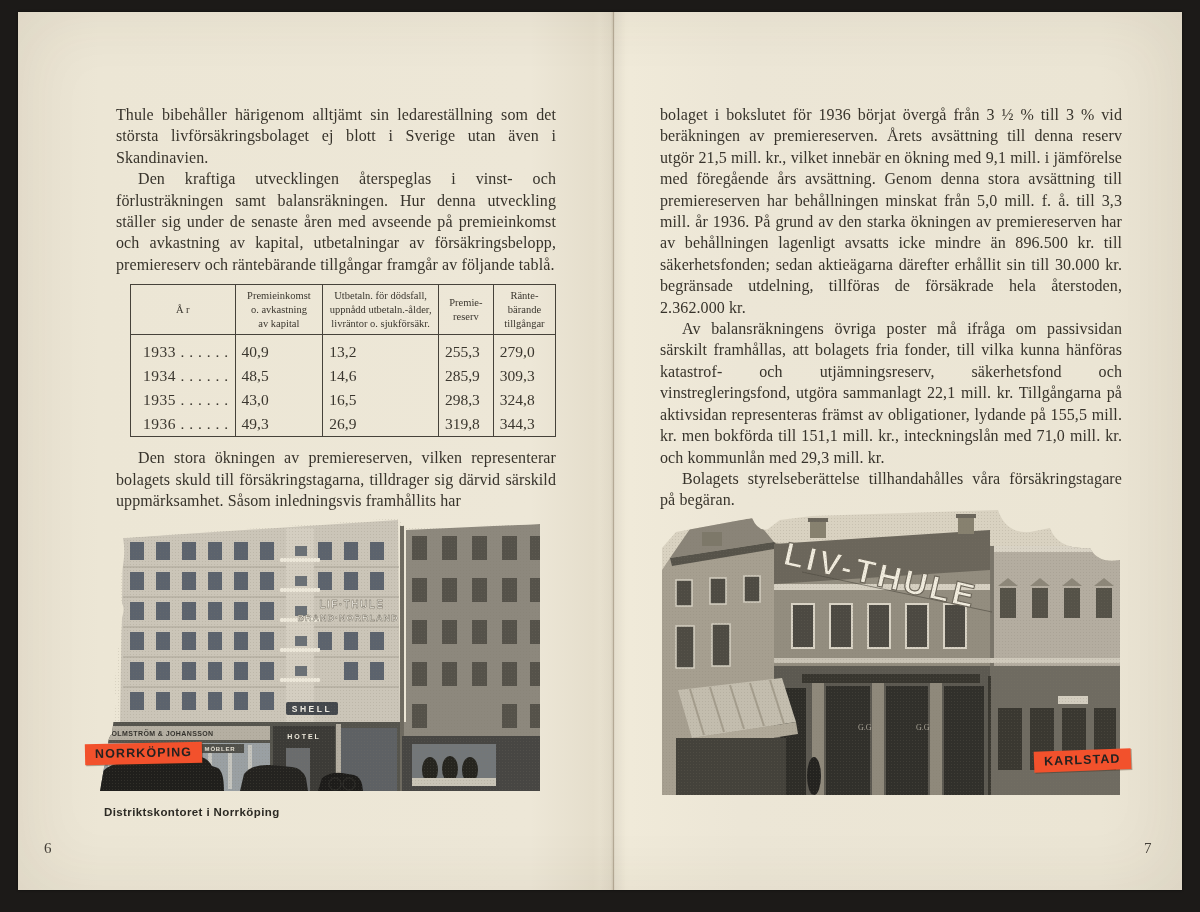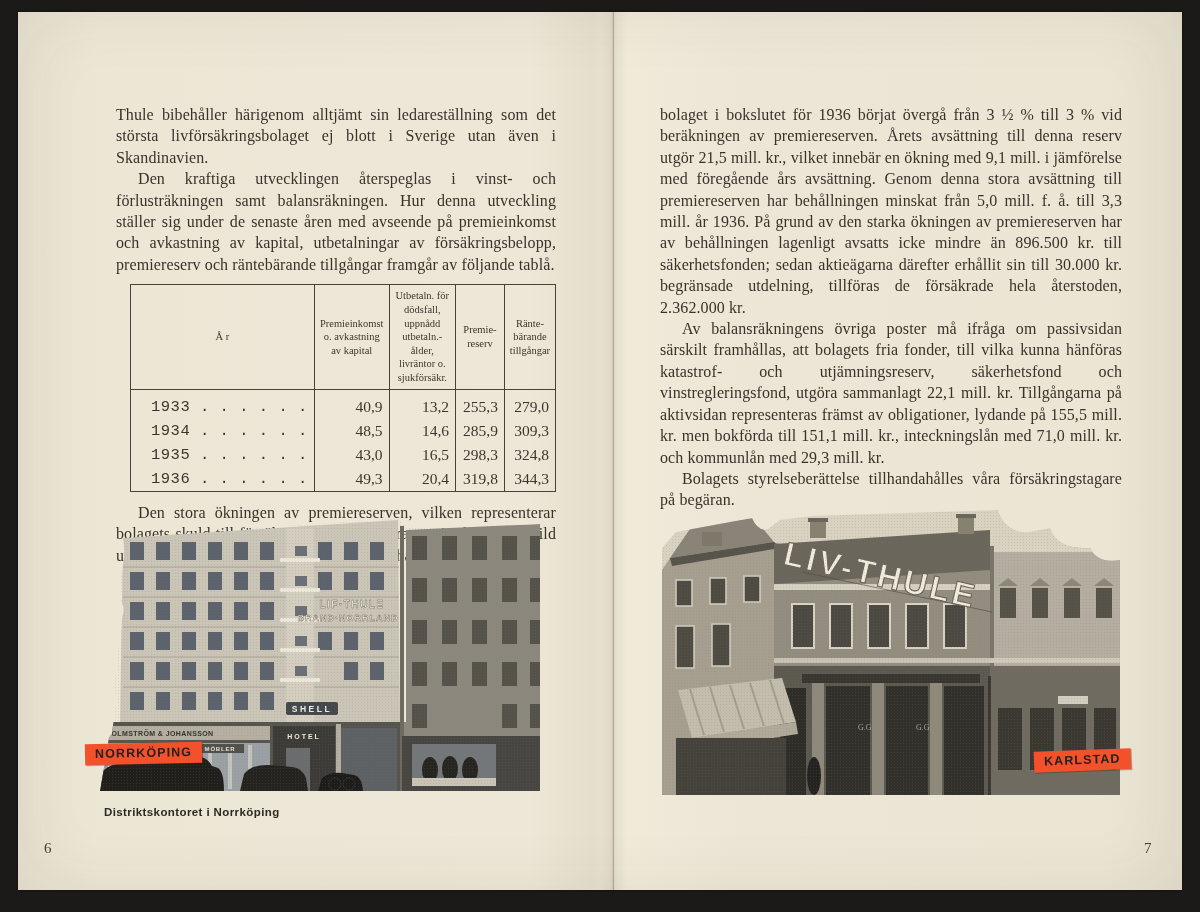--- a/index.html
+++ b/index.html
@@ -34,24 +34,24 @@
   table.tbl{
     border-collapse:collapse;margin:9px 0 10px 14px;
     border:1.3px solid #46423a;color:#3a362e;
   }
   table.tbl th{
     font-weight:normal;font-size:10.5px;line-height:1.3;
     white-space:pre-line;text-align:center;vertical-align:middle;
     padding:4px 4px;border-left:1px solid #46423a;border-bottom:1px solid #46423a;
   }
   table.tbl td{
-    font-size:15.5px;text-align:right;height:22px;padding:1px 6px;
+    font-size:15.5px;text-align:left;height:22px;padding:1px 6px;
     border-left:1px solid #46423a;
   }
-  table.tbl td.year{text-align:left;padding-left:20px;letter-spacing:.5px;white-space:nowrap;font-family:Liberation Mono, monospace;}
+  table.tbl td.year{text-align:left;padding-left:12px;letter-spacing:.5px;white-space:nowrap;}
   table.tbl th:first-child, table.tbl td:first-child{border-left:none;text-align:center;}
   table.tbl tr.first td{padding-top:6px;}
   .photo{position:absolute;}
   .photo-left{left:72px;top:494px;width:450px;height:285px;}
   .photo-right{left:644px;top:496px;width:458px;height:287px;}
   .badge{
     position:absolute;background:var(--accent,#f2512c);color:#262220;
     font:700 12.5px "Liberation Sans",sans-serif;letter-spacing:1.1px;
     padding:3px 10px 4px;white-space:nowrap;
     box-shadow:1px 1px 0 rgba(60,40,20,.35);
@@ -123,21 +123,21 @@
         <tr>
           <td class="year">1935 . . . . . .</td>
           <td>43,0</td>
           <td>16,5</td>
           <td>298,3</td>
           <td>324,8</td>
         </tr>
         <tr>
           <td class="year">1936 . . . . . .</td>
           <td>49,3</td>
-          <td>20,4</td>
+          <td>26,9</td>
           <td>319,8</td>
           <td>344,3</td>
         </tr>
       </tbody>
     </table>
 
     <p class="para indent">Den stora ökningen av premiereserven, vilken representerar bolagets skuld till försäkringstagarna, tilldrager sig därvid särskild uppmärksamhet. Såsom inledningsvis framhållits har</p>
   </div>
 
   <div class="photo photo-left">

